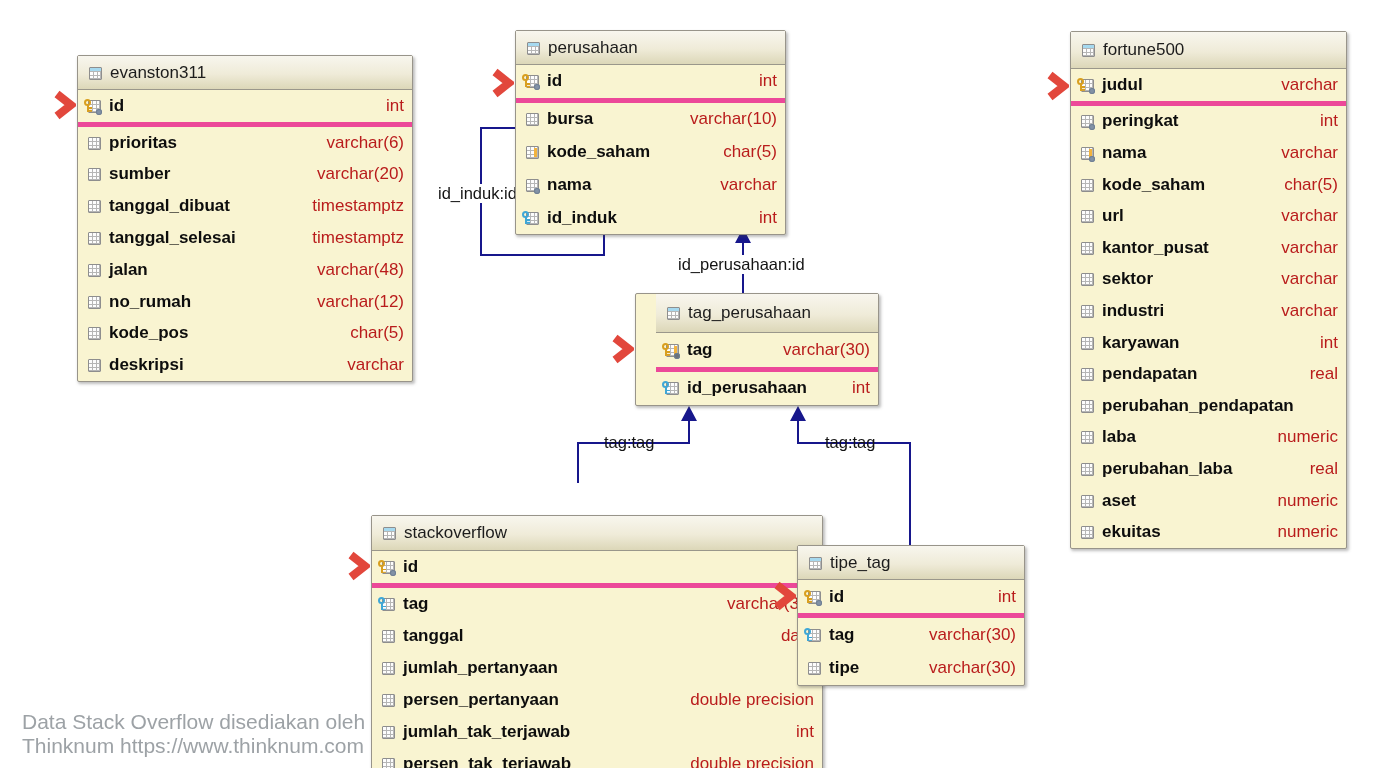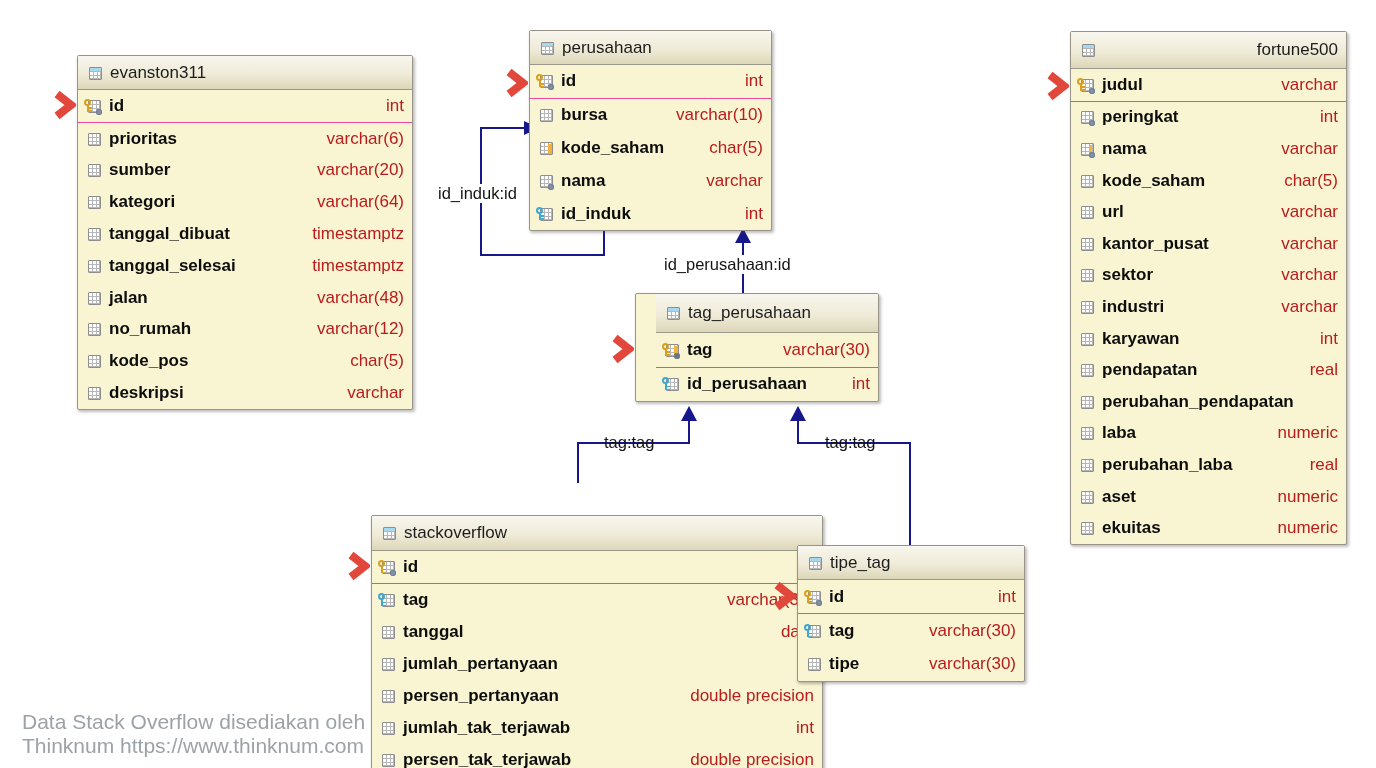--- a/index.html
+++ b/index.html
@@ -21,27 +21,27 @@
     box-shadow:1.5px 2px 3px rgba(70,70,70,.35);
     box-sizing:border-box;
   }
   .thead{
     display:flex;align-items:center;gap:8px;padding:0 8px 0 7px;
     height:33px;font-size:17px;color:#1c1c1c;
     background:linear-gradient(#f8f6ee 0%,#efebd8 55%,#dcd7b8 100%);
     border-bottom:1px solid #9a978b;
   }
   .row{display:flex;align-items:center;gap:8px;padding:0 8px 0 6px;height:31.8px;}
-  .row.pk{border-bottom:1px solid #ec4899;}
+  .row.pk{border-bottom:5px solid #ec4899;}
   .cname{font-size:17px;font-weight:700;color:#0d0d0d;white-space:nowrap;}
   .ctype{margin-left:auto;font-size:17px;font-weight:400;color:#b91c1c;white-space:nowrap;}
   
   #t0{left:31px;top:55px;width:336px;margin-left:46px;}
-  #t1{left:529px;top:30px;width:243px;}  #t1 .row{height:32.8px;}
-  #t2{left:1070px;top:31px;width:277px;} #t2 .thead{height:36px;justify-content:space-between;} #t2 .row{height:31.6px;}
+  #t1{left:515px;top:30px;width:271px;}  #t1 .row{height:32.8px;}
+  #t2{left:1070px;top:31px;width:277px;} #t2 .thead{height:36px;} #t2 .row{height:31.6px;}
   #t3{left:635px;top:293px;width:244px;padding-left:20px;} #t3 .thead{height:38px;} #t3 .row{height:33.5px;}
   #t4{left:371px;top:483px;width:452px;margin-top:32px;} #t4 .thead{height:34px;} #t4 .row{height:32px;}
   #t5{left:797px;top:545px;width:228px;} #t5 .row{height:33.3px;}
   
   .chev{position:absolute;left:-24px;width:22px;height:30px;}
   #t0 .chev{top:34px;} #t1 .chev{top:37px;} #t2 .chev{top:39px;}
   #t3 .chev{top:40px;} #t4 .chev{top:35px;} #t5 .chev{top:35px;}
   
   .ci{position:relative;width:17px;height:14px;flex:none;display:inline-block;}
   .ci i{display:block;}
@@ -92,21 +92,21 @@
   <div class="seg" style="left:578px;top:442px;width:112px;height:2px;"></div>
   <div class="seg" style="left:577px;top:442px;width:2px;height:41px;"></div>
   <div class="arr-up" style="left:681px;top:406px;"></div>
 
   <div class="seg" style="left:797px;top:419px;width:2px;height:25px;"></div>
   <div class="seg" style="left:797px;top:442px;width:114px;height:2px;"></div>
   <div class="seg" style="left:909px;top:442px;width:2px;height:103px;"></div>
   <div class="arr-up" style="left:790px;top:406px;"></div>
 
   <div class="rlabel bg" style="left:434px;top:184px;">id_induk:id</div>
-  <div class="rlabel bg" style="left:660px;top:255px;">id_perusahaan:id</div>
+  <div class="rlabel bg" style="left:674px;top:255px;">id_perusahaan:id</div>
   <div class="rlabel" style="left:604px;top:433px;">tag:tag</div>
   <div class="rlabel" style="left:825px;top:433px;">tag:tag</div>
 </div>
 
 <div class="dbtable" id="t0">
   <span class="chev"><svg width="22" height="30" viewBox="0 0 22 30">
         <path d="M3 4 L17 15 L3 26" fill="none" stroke="#e2473c" stroke-width="8"></path>
       </svg></span>
   <div class="thead">
     <span class="ci" data-icon="table">
@@ -130,27 +130,20 @@
       </span>
       <span class="cname">prioritas</span>
       <span class="ctype">varchar(6)</span>
     </div>
   <div class="row">
       <span class="ci" data-icon="column">
         <i class="grid"></i>
       </span>
       <span class="cname">sumber</span>
       <span class="ctype">varchar(20)</span>
-    </div>
-  <div class="row">
-      <span class="ci" data-icon="column">
-        <i class="grid"></i>
-      </span>
-      <span class="cname">kategori</span>
-      <span class="ctype">varchar(64)</span>
     </div>
   <div class="row">
       <span class="ci" data-icon="column">
         <i class="grid"></i>
       </span>
       <span class="cname">tanggal_dibuat</span>
       <span class="ctype">timestamptz</span>
     </div>
   <div class="row">
       <span class="ci" data-icon="column">

